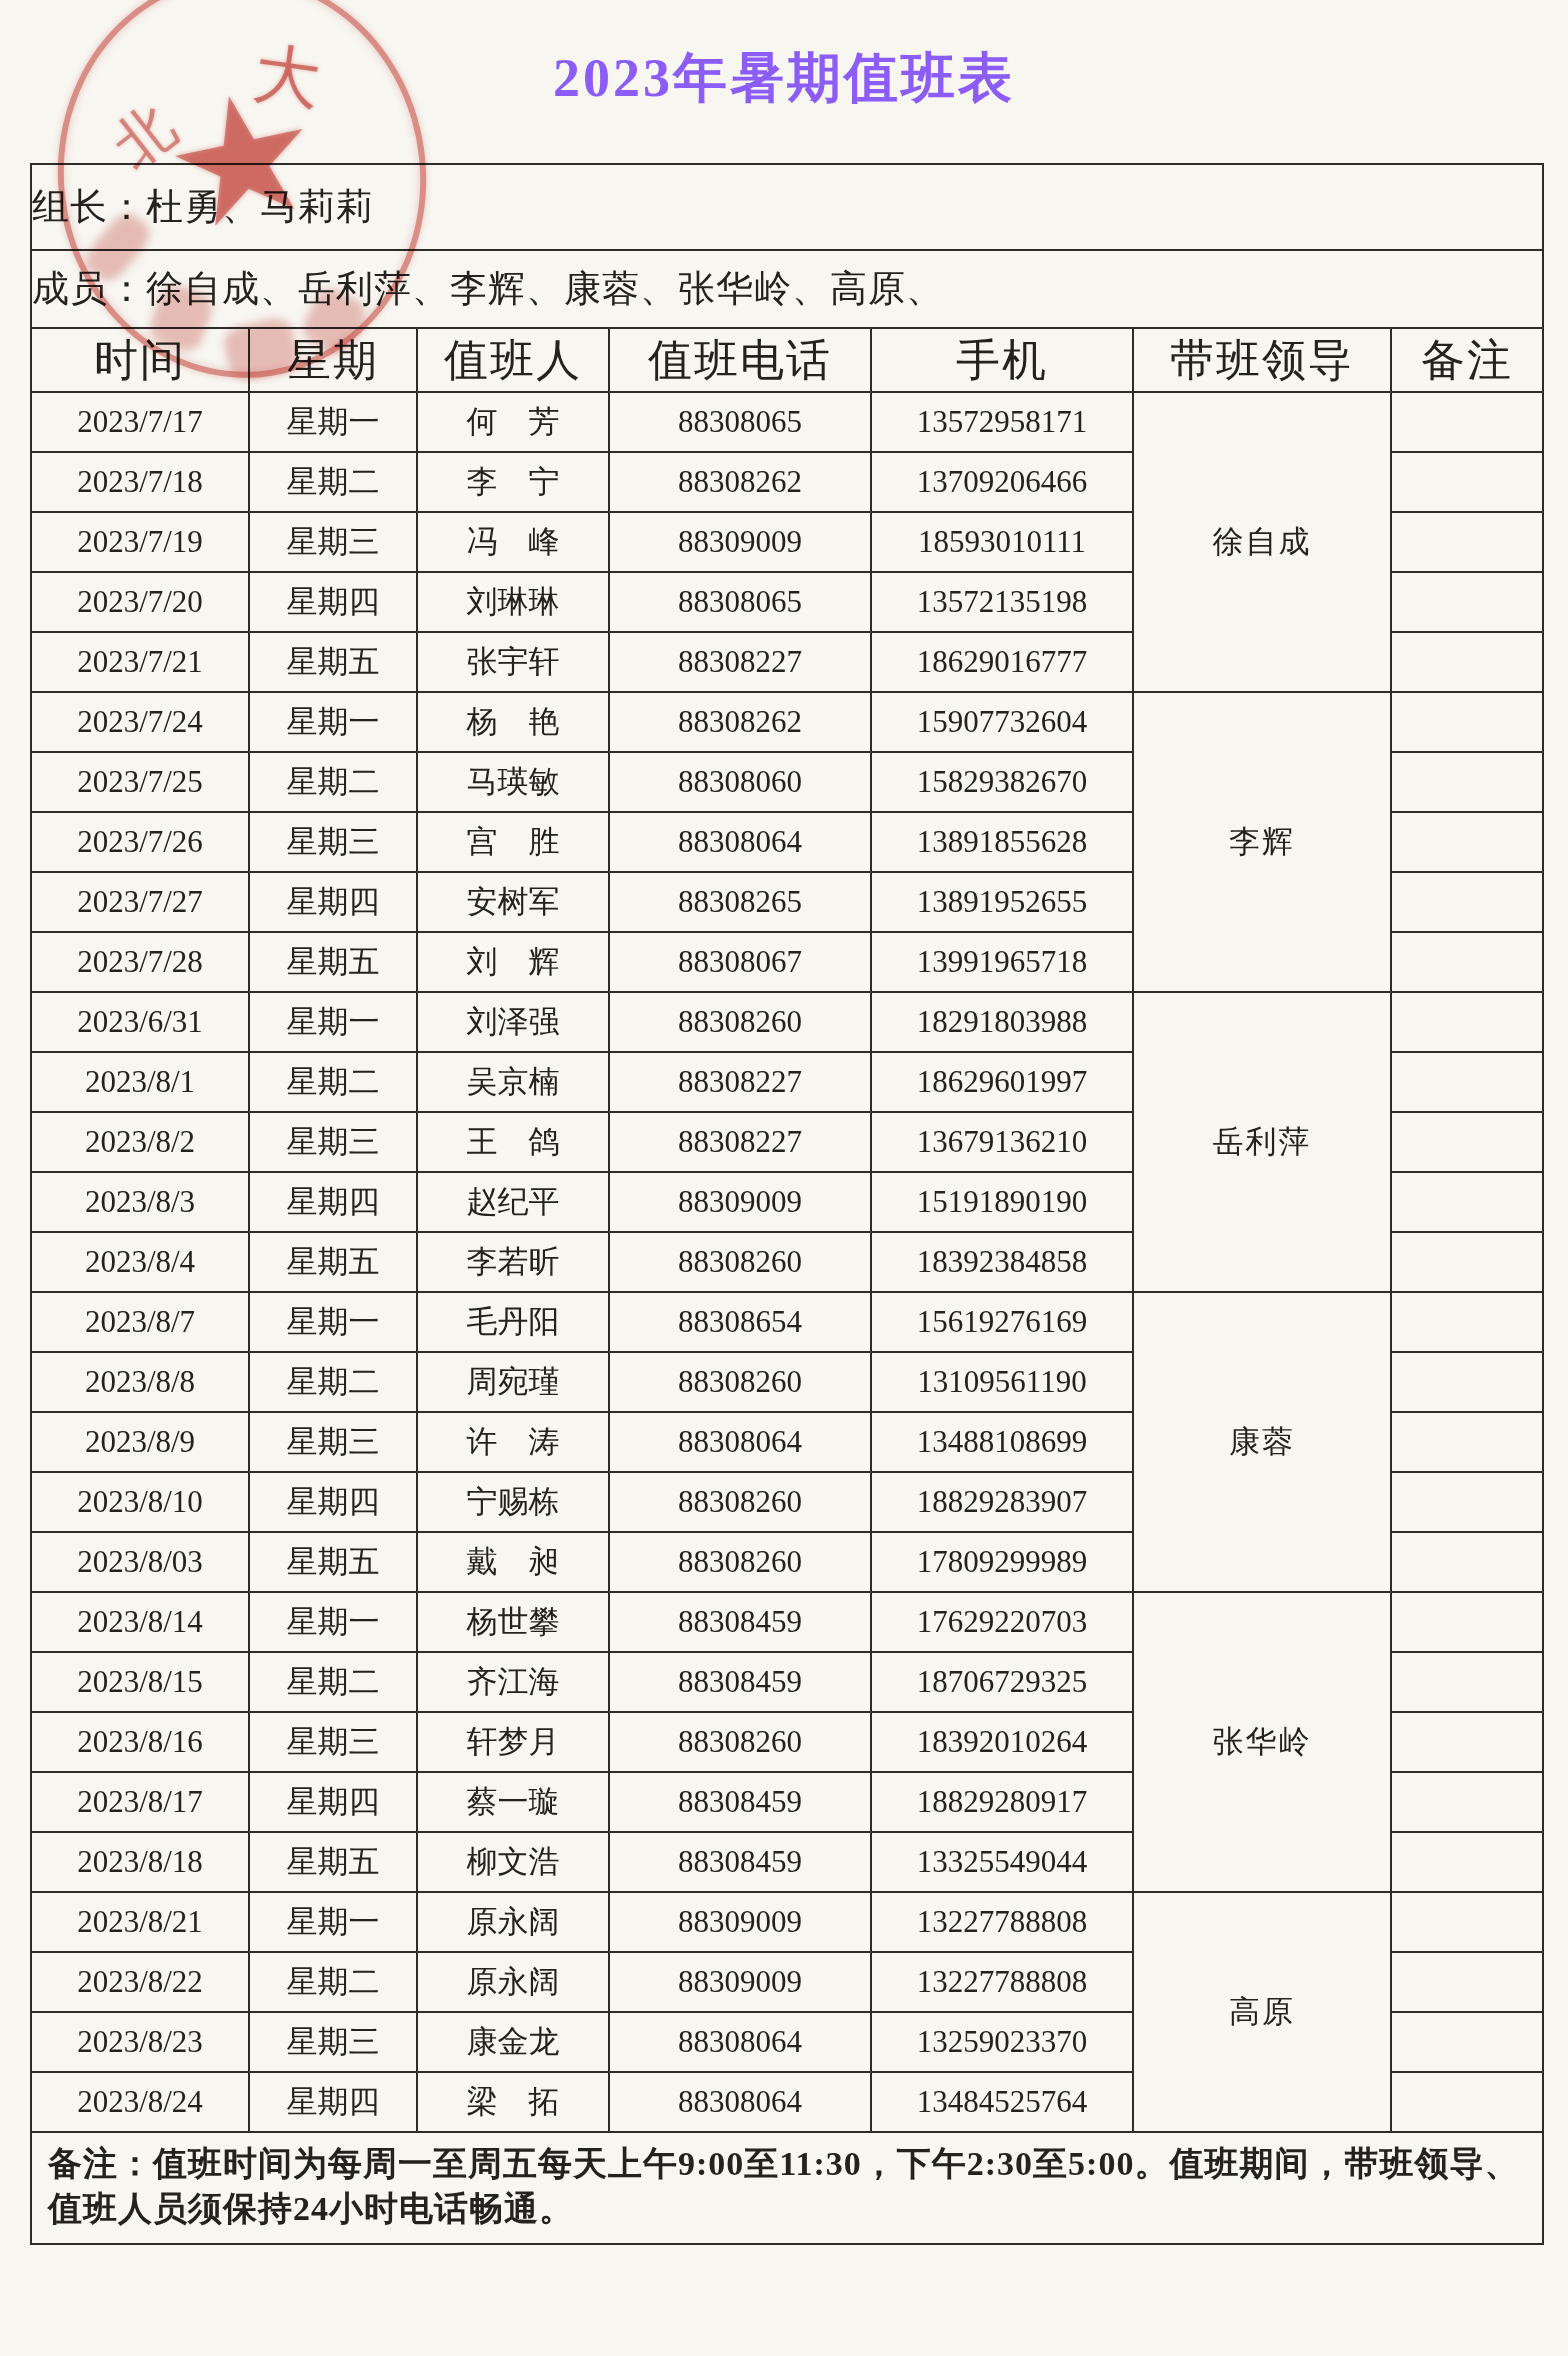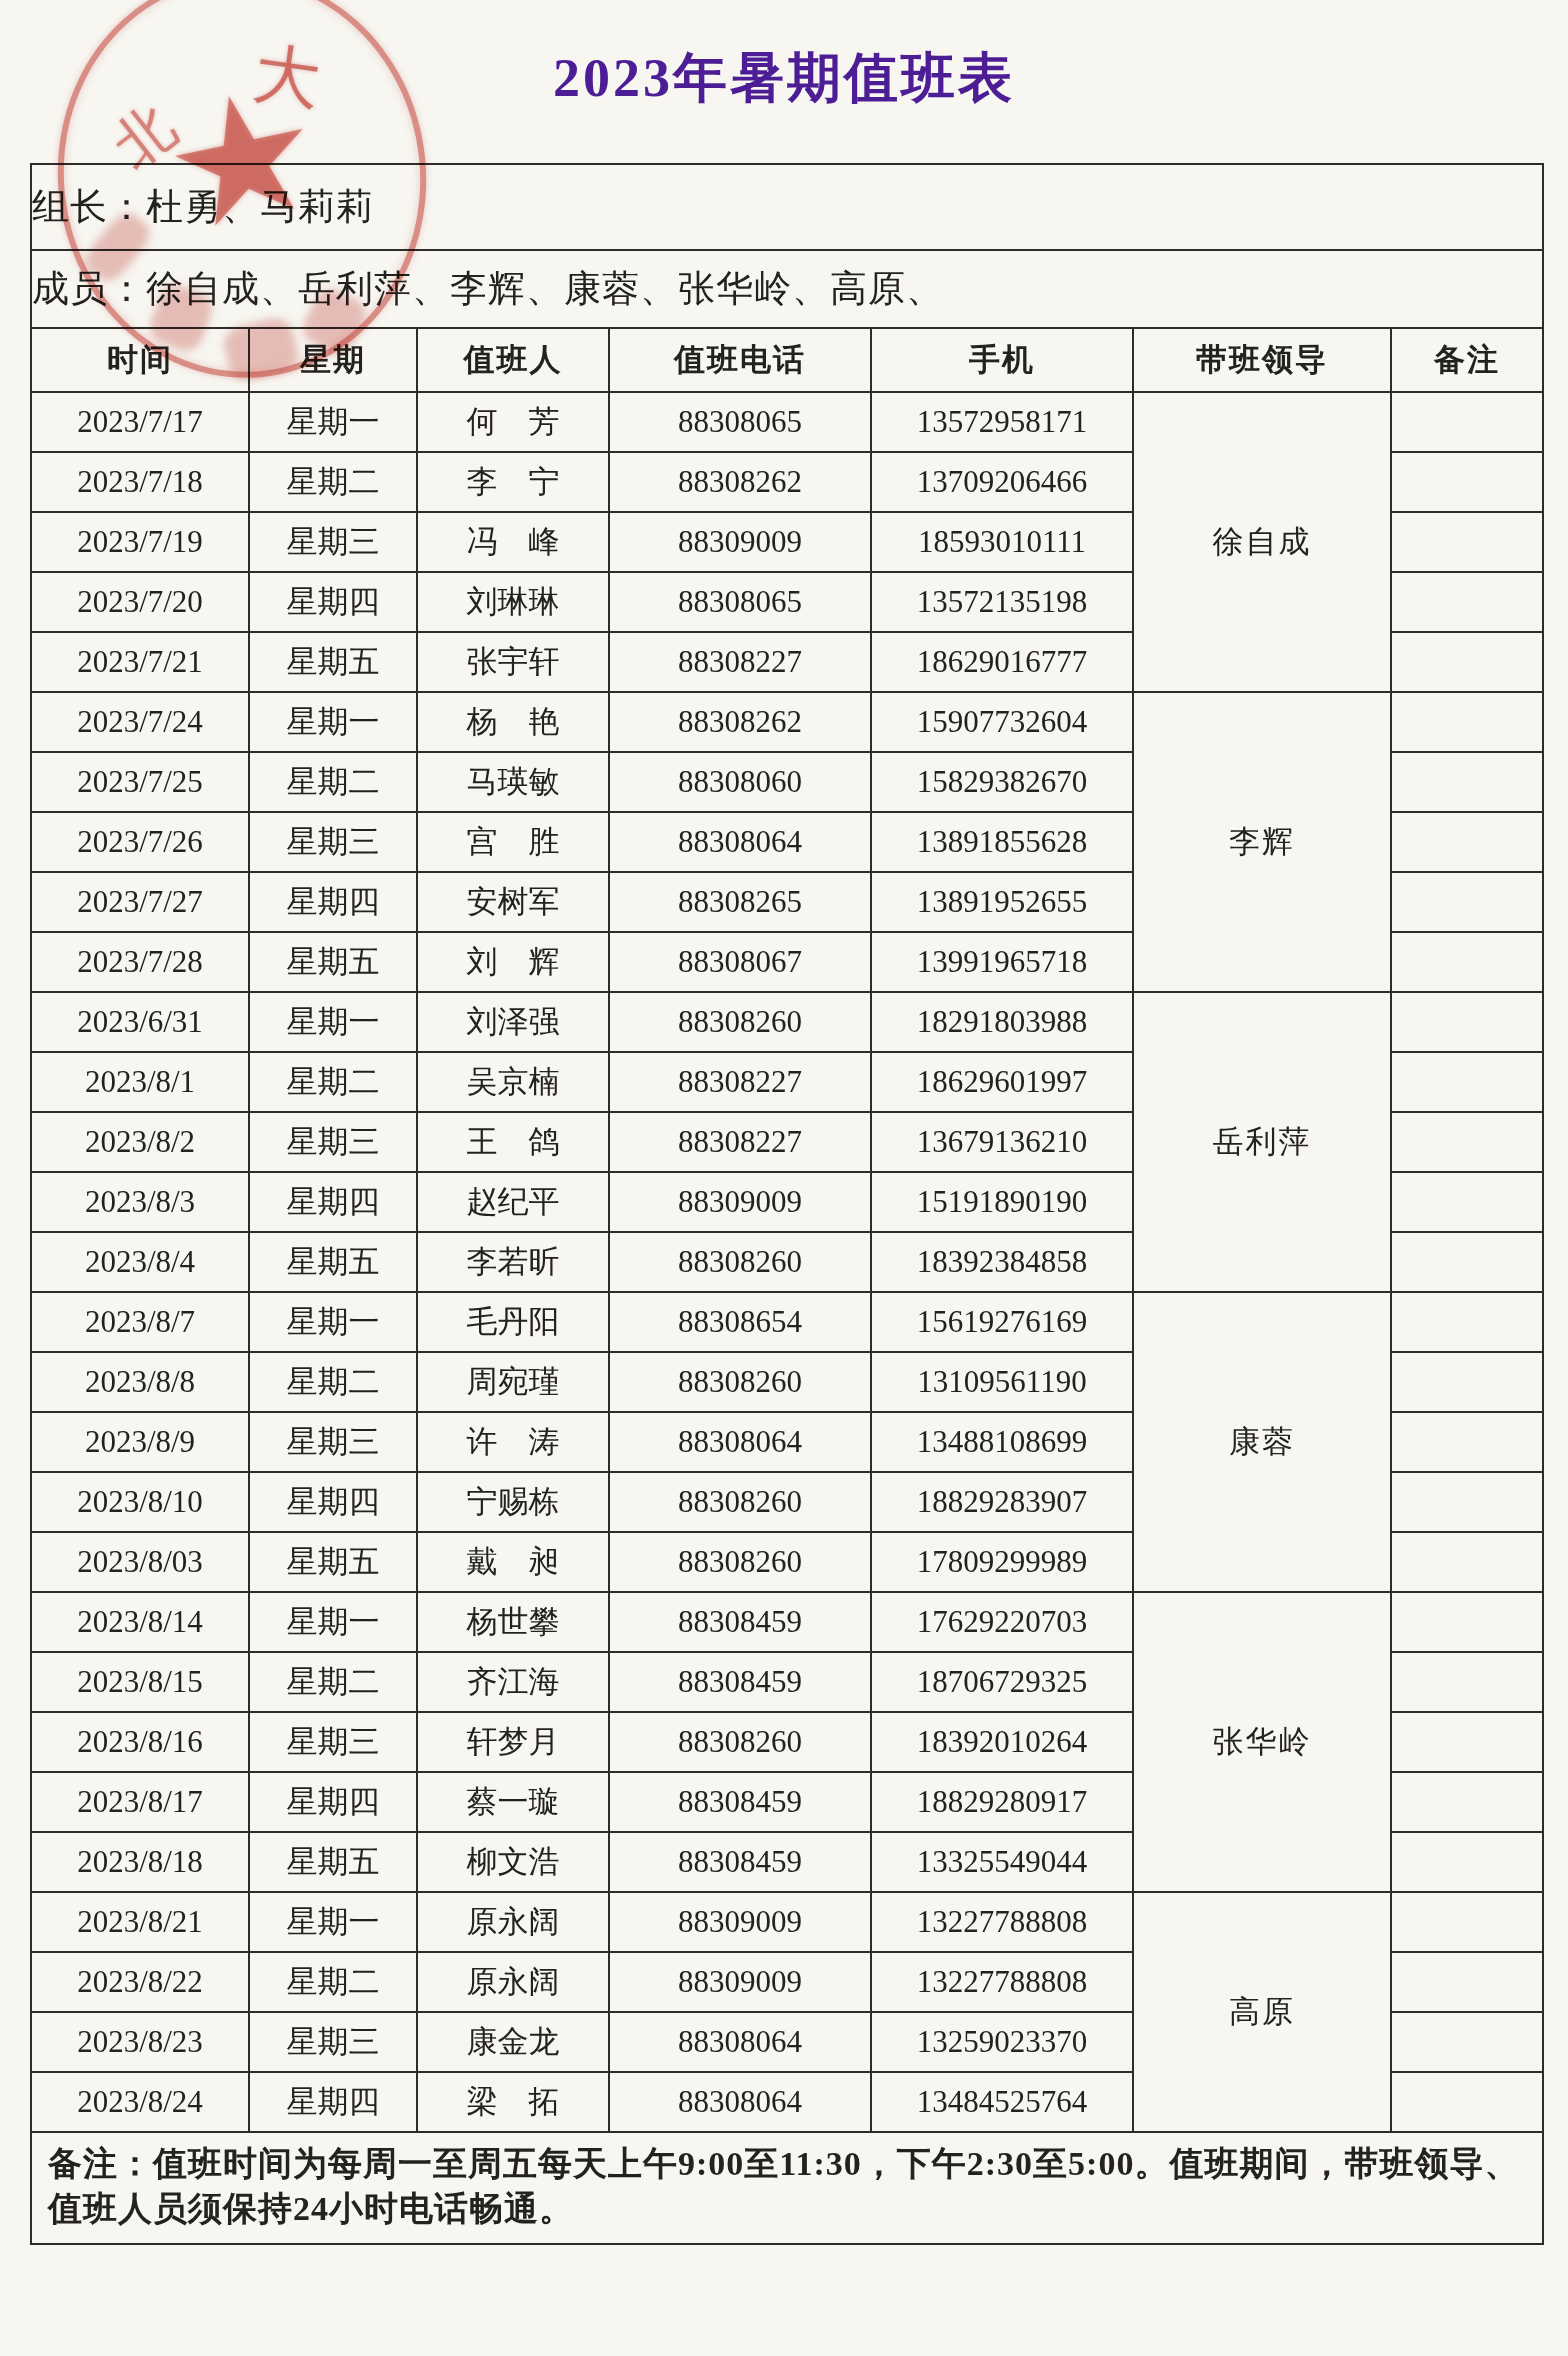--- a/index.html
+++ b/index.html
@@ -8,21 +8,21 @@
     background:#f7f6f1;
     font-family:"Liberation Serif","DejaVu Serif",serif;
     color:#24221e;
     position:relative;
     overflow:hidden;
   }
   .page-title{
     position:absolute;left:0;top:42px;width:100%;
     text-align:center;
     font-size:54px;font-weight:bold;letter-spacing:3px;
-    color:#4c1d95;
+    color:#8b5cf6;
   }
   table.duty{
     position:absolute;left:30px;top:163px;
     width:1512px;
     border-collapse:collapse;
     table-layout:fixed;
     background:transparent;
   }
   table.duty td,table.duty th{
     border:2px solid #2e2c29;
@@ -35,22 +35,22 @@
   tr.meta-row td{
     height:84px;
     text-align:left;
     padding-left:0;
     font-size:37px;
     letter-spacing:1px;
   }
   tr.meta-row.members td{height:76px;}
   tr.head-row th{
     height:62px;
-    font-size:31px;
-    font-weight:bold;
+    font-size:44px;
+    font-weight:normal;
     letter-spacing:2px;
   }
   tr.data-row td{
     height:58px;
     font-size:31px;
   }
   td.c-person{font-size:32px;margin-left:6px;}
   td.c-leader{font-size:35px;letter-spacing:2px;}
   tr.note-row td{
     height:96px;

